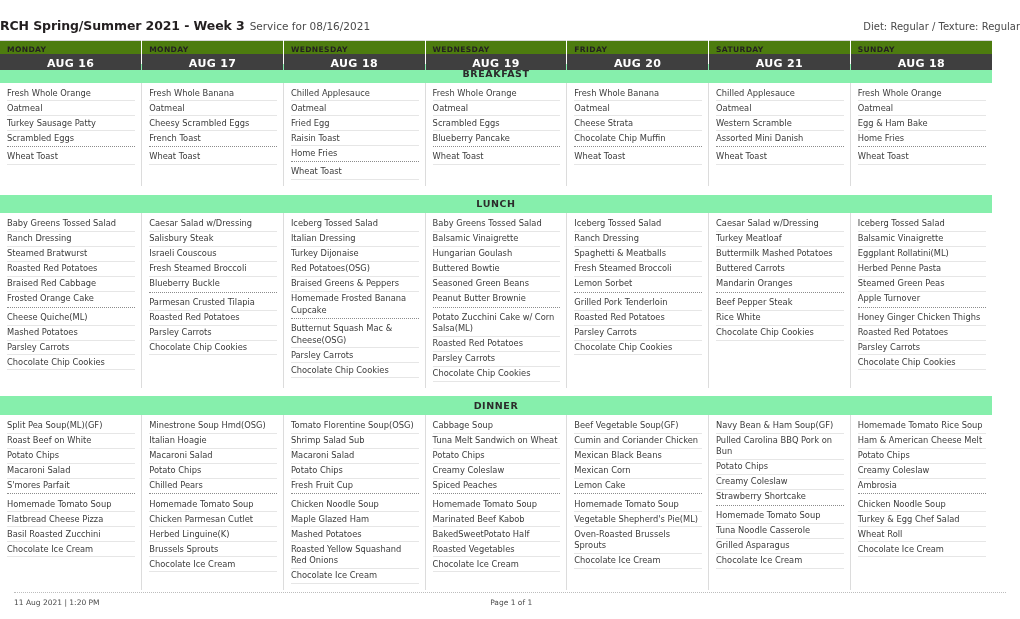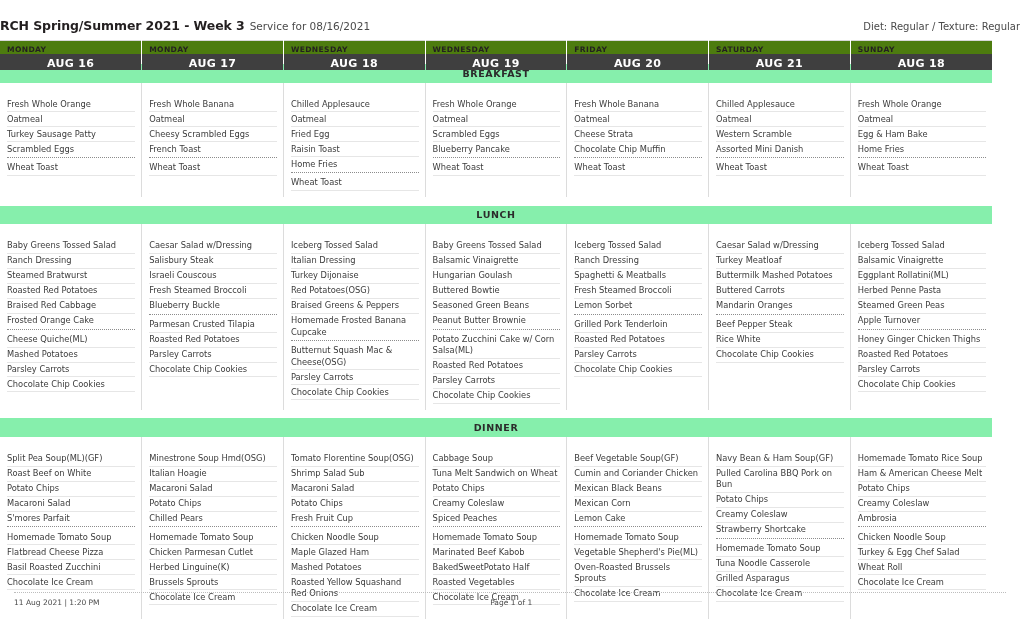--- a/index.html
+++ b/index.html
@@ -99,21 +99,21 @@
   }
   .spacer-row td { height: 8px; background: #ffffff; border: none; }
 
   
   .meal-cell {
     vertical-align: top;
     padding: 4px 6px 6px 7px;
     border-left: 1px solid #dcdcdc;
   }
   .meal-cell:first-child { border-left: none; }
-  .item-list { list-style: none; margin-top: 11px; }
+  .item-list { list-style: none; }
   .item-list li {
     font-size: 8.3px;
     line-height: 11.4px;
     color: #3b3b3b;
     padding: 1.2px 0 1.4px 0;
     border-bottom: 1px solid #e6e6e6;
   }
   .item-list li.sep {
     border-bottom: 1px dotted #8c8c8c;
     padding-bottom: 2px;

